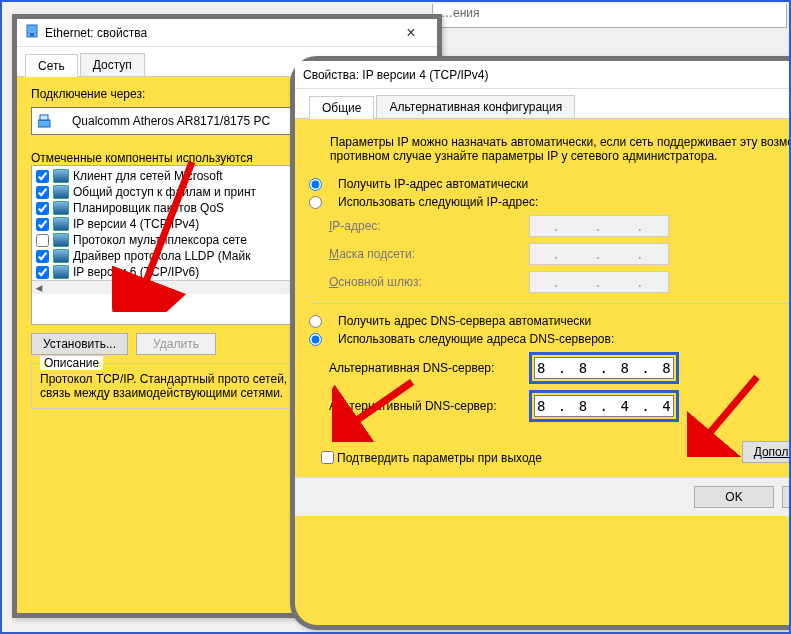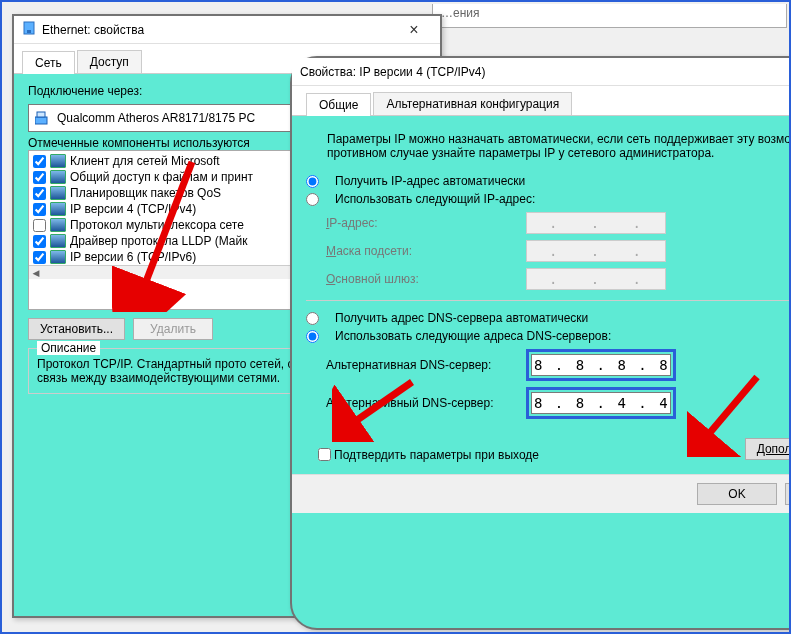--- a/index.html
+++ b/index.html
@@ -1,17 +1,17 @@
 <!DOCTYPE html>
 <html><head>
 <meta charset="utf-8">
 <style>
 * { box-sizing: border-box; font-family: "Segoe UI", Tahoma, sans-serif; font-size: 12px; }
 body { margin: 0; width: 791px; height: 634px; background: #f0f0f0; position: relative; overflow: hidden; border: 2px solid #2a5fd8; }
-.window { position: absolute; background: #5eead4; border: 2px solid #737373; box-shadow: 2px 2px 5px rgba(0,0,0,0.2); }
+.window { position: absolute; background: #fde047; border: 5px solid #737373; box-shadow: 2px 2px 5px rgba(0,0,0,0.2); }
 .titlebar { height: 28px; display: flex; align-items: center; padding: 0 8px; background: #fff; border-bottom: 1px solid #e0e0e0; }
 .titlebar .icon { margin-right: 6px; }
 .titlebar .title { flex: 1; }
 .titlebar .close { width: 36px; text-align: center; font-size: 16px; color: #333; cursor: pointer; }
 .tabs { display: flex; border-bottom: 1px solid #ccc; padding: 6px 8px 0 8px; background:#fff; }
 .tab { padding: 4px 12px; border: 1px solid #ccc; border-bottom: none; margin-right: 2px; background:#f4f4f4; cursor:pointer;}
 .tab.active { background: #fff; position: relative; top: 1px; }
 .content { padding: 10px 14px; }
 .listbox { border: 1px solid #aaa; background:#fff; height: 160px; overflow:auto; padding:2px 0;}
 .listitem { display:flex; align-items:center; padding:1px 4px; gap:4px; white-space:nowrap;}
@@ -58,31 +58,31 @@
     </span>
     <span class="title">Ethernet: свойства</span>
     <span class="close">×</span>
   </div>
   <div class="tabs">
     <div class="tab active">Сеть</div>
     <div class="tab">Доступ</div>
   </div>
   <div class="content">
     <div>Подключение через:</div>
-    <div style="border:1px solid #7a7a7a;padding:6px;margin-top:6px;display:flex;align-items:center;gap:6px;background:#fff;">
+    <div style="border:1px solid #7a7a7a;padding:6px;margin-top:6px;display:flex;align-items:center;gap:18px;background:#fff;">
       <span class="network-icon">
         <svg width="16" height="14">
             <rect x="0" y="6" width="12" height="7" fill="#5bb0ff" stroke="#1a5fb4"></rect>
             <rect x="2" y="1" width="8" height="5" fill="#cde7ff" stroke="#1a5fb4"></rect>
           </svg>
       </span>
       <span>Qualcomm Atheros AR8171/8175 PC</span>
     </div>
 
-    <div style="margin-top:4px;">Отмеченные компоненты используются</div>
+    <div style="margin-top:16px;">Отмеченные компоненты используются</div>
 
     <div class="listbox">
       <div class="listitem">
           <input type="checkbox" checked="" style="">
           <span class="neticon"></span>
           <span>Клиент для сетей Microsoft</span>
         </div>
       <div class="listitem">
           <input type="checkbox" checked="" style="">
           <span class="neticon"></span>

